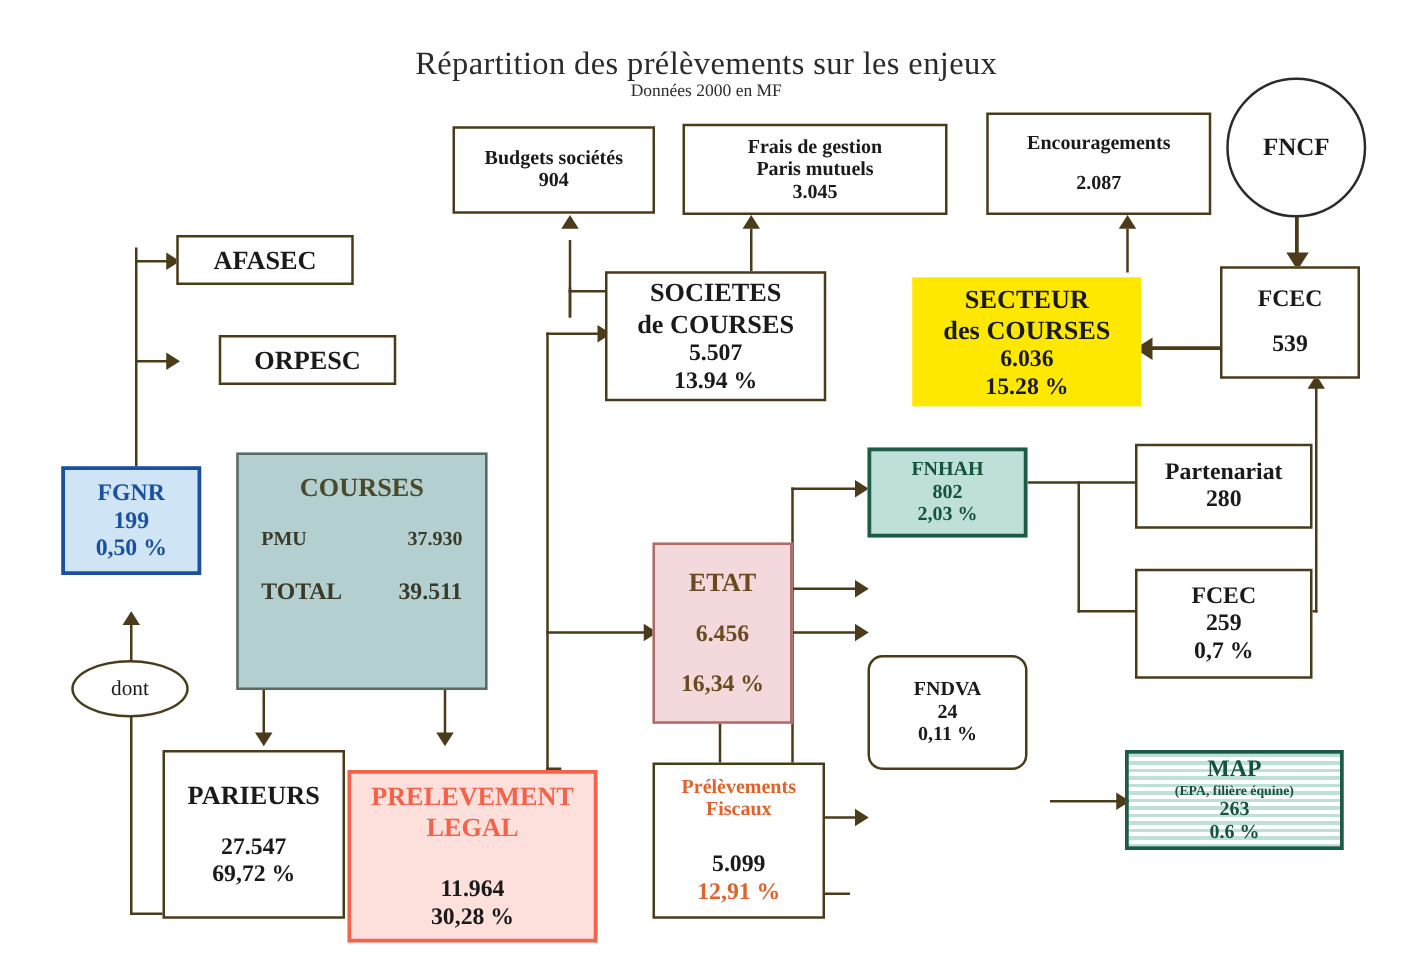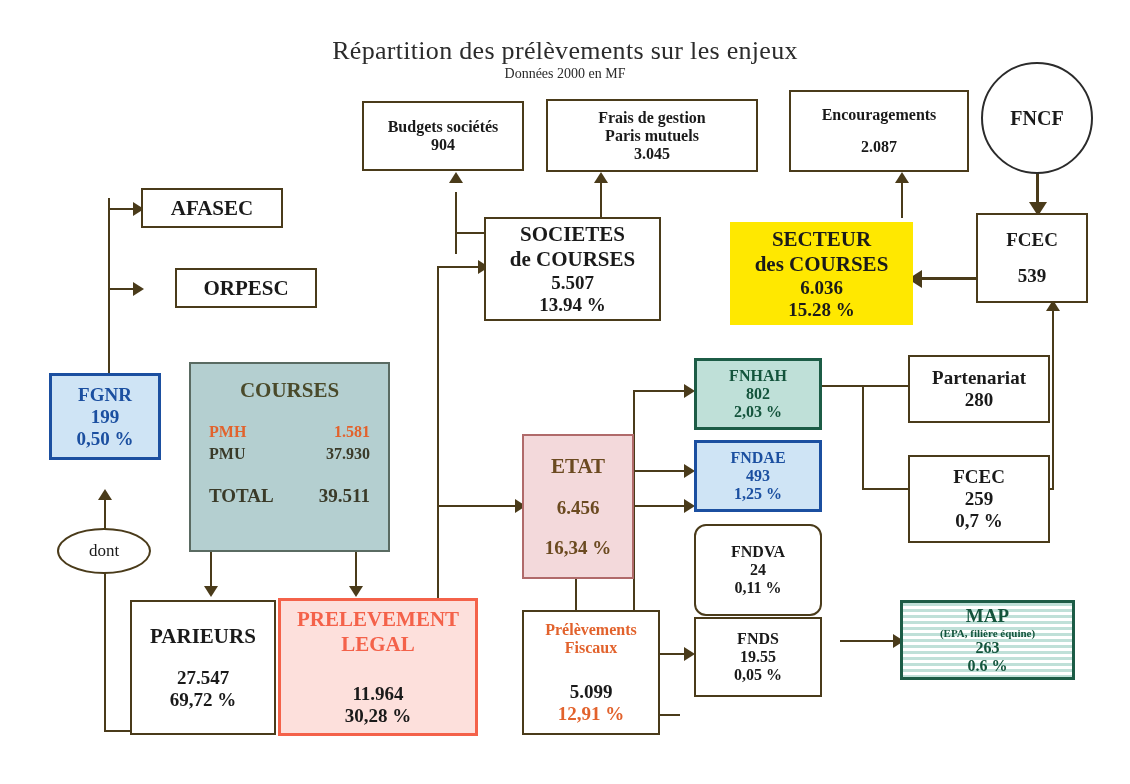--- a/index.html
+++ b/index.html
@@ -240,45 +240,41 @@
   </div>
 
   <div class="box" style="left:49px; top:373px; width:112px; height:87px; background:#cfe4f5; border:3px solid #1b4fa0; color:#1b4fa0;">
     <span class="lbl lg">FGNR</span>
     <span class="lbl lg">199</span>
     <span class="lbl lg">0,50 %</span>
   </div>
 
   <div class="box" style="left:189px; top:362px; width:201px; height:190px; background:#b4cfd0; border:2px solid #5a6b62; justify-content:flex-start; padding-top:14px;">
     <span class="lbl xl" style="color:#4a4a2a; margin-bottom:20px;">COURSES</span>
-    <div class="row2" style="margin-bottom:4px;">
-      <span class="md" style="color:#e2622c;">PMH</span>
-      <span class="md" style="color:#e2622c;">1.581</span>
-    </div>
     <div class="row2" style="margin-bottom:22px;">
       <span class="md" style="color:#3a3a28;">PMU</span>
       <span class="md" style="color:#3a3a28;">37.930</span>
     </div>
     <div class="row2">
       <span class="lg" style="color:#3a3a28;">TOTAL</span>
       <span class="lg" style="color:#3a3a28;">39.511</span>
     </div>
   </div>
 
   <div class="ellipse" style="left:57px; top:528px; width:94px; height:46px; font-size:17px;">
     <span>dont</span>
   </div>
 
   <div class="box" style="left:130px; top:600px; width:146px; height:135px;">
     <span class="lbl xl" style="margin-bottom:18px;">PARIEURS</span>
     <span class="lbl lg">27.547</span>
     <span class="lbl lg">69,72 %</span>
   </div>
 
-  <div class="box" style="left:278px; top:598px; width:200px; height:138px; background:#fde0dc; border:3px solid #f4624a; color:#f4624a;">
+  <div class="box" style="left:278px; top:616px; width:200px; height:138px; background:#fde0dc; border:3px solid #f4624a; color:#f4624a;">
     <span class="lbl xl">PRELEVEMENT</span>
     <span class="lbl xl" style="margin-bottom:26px;">LEGAL</span>
     <span class="lbl lg" style="color:#1a1a1a;">11.964</span>
     <span class="lbl lg" style="color:#1a1a1a;">30,28 %</span>
   </div>
 
   <div class="box" style="left:522px; top:434px; width:112px; height:145px; background:#f3d9db; border:2px solid #b06a6a; color:#6b4a20;">
     <span class="lbl xl" style="margin-bottom:18px;">ETAT</span>
     <span class="lbl lg" style="margin-bottom:18px;">6.456</span>
     <span class="lbl lg">16,34 %</span>
@@ -290,37 +286,27 @@
     <span class="lbl lg">5.099</span>
     <span class="lbl lg" style="color:#e2622c;">12,91 %</span>
   </div>
 
   <div class="box" style="left:694px; top:358px; width:128px; height:72px; background:#bfe0d8; border:3px solid #1c5c46; color:#14543c;">
     <span class="lbl md">FNHAH</span>
     <span class="lbl md">802</span>
     <span class="lbl md">2,03 %</span>
   </div>
 
-  <div class="box" style="left:694px; top:440px; width:128px; height:72px; background:#cfe4f5; border:3px solid #1b4fa0; color:#1b4fa0;">
-    <span class="lbl md">FNDAE</span>
-    <span class="lbl md">493</span>
-    <span class="lbl md">1,25 %</span>
-  </div>
 
   <div class="box" style="left:694px; top:524px; width:128px; height:92px;border-radius:12px;">
     <span class="lbl md">FNDVA</span>
     <span class="lbl md">24</span>
     <span class="lbl md">0,11 %</span>
   </div>
 
-  <div class="box" style="left:694px; top:617px; width:128px; height:80px;">
-    <span class="lbl md">FNDS</span>
-    <span class="lbl md">19.55</span>
-    <span class="lbl md">0,05 %</span>
-  </div>
 
   <div class="box" style="left:908px; top:355px; width:142px; height:68px;">
     <span class="lbl lg">Partenariat</span>
     <span class="lbl lg">280</span>
   </div>
 
   <div class="box" style="left:908px; top:455px; width:142px; height:88px;">
     <span class="lbl lg">FCEC</span>
     <span class="lbl lg">259</span>
     <span class="lbl lg">0,7 %</span>

